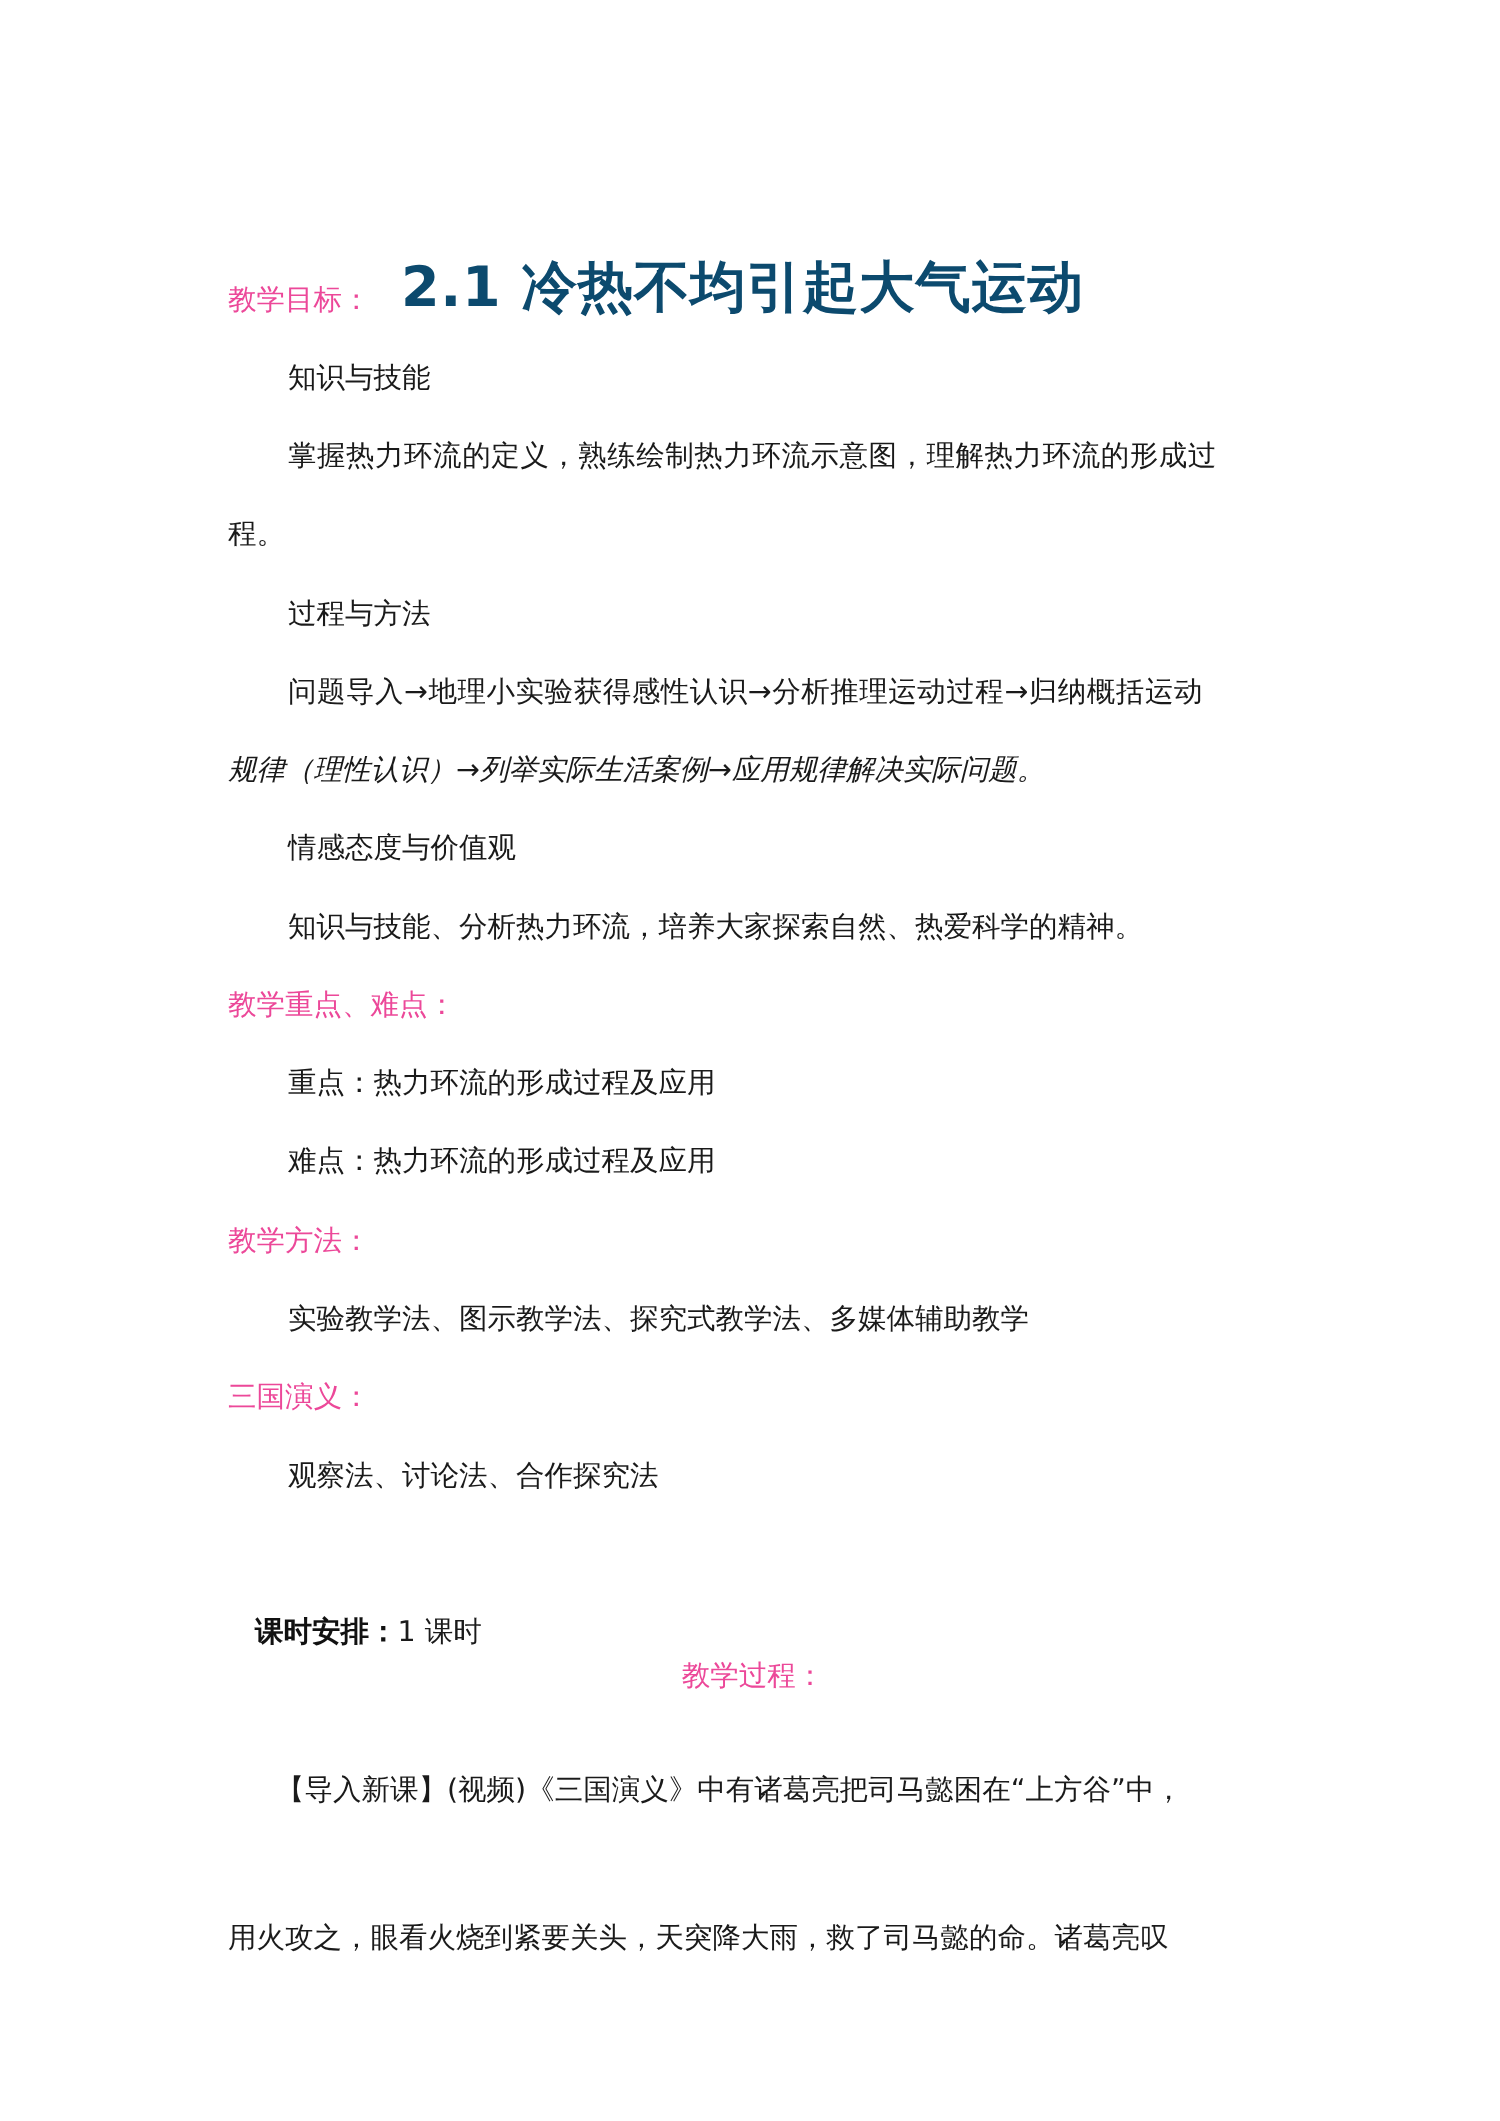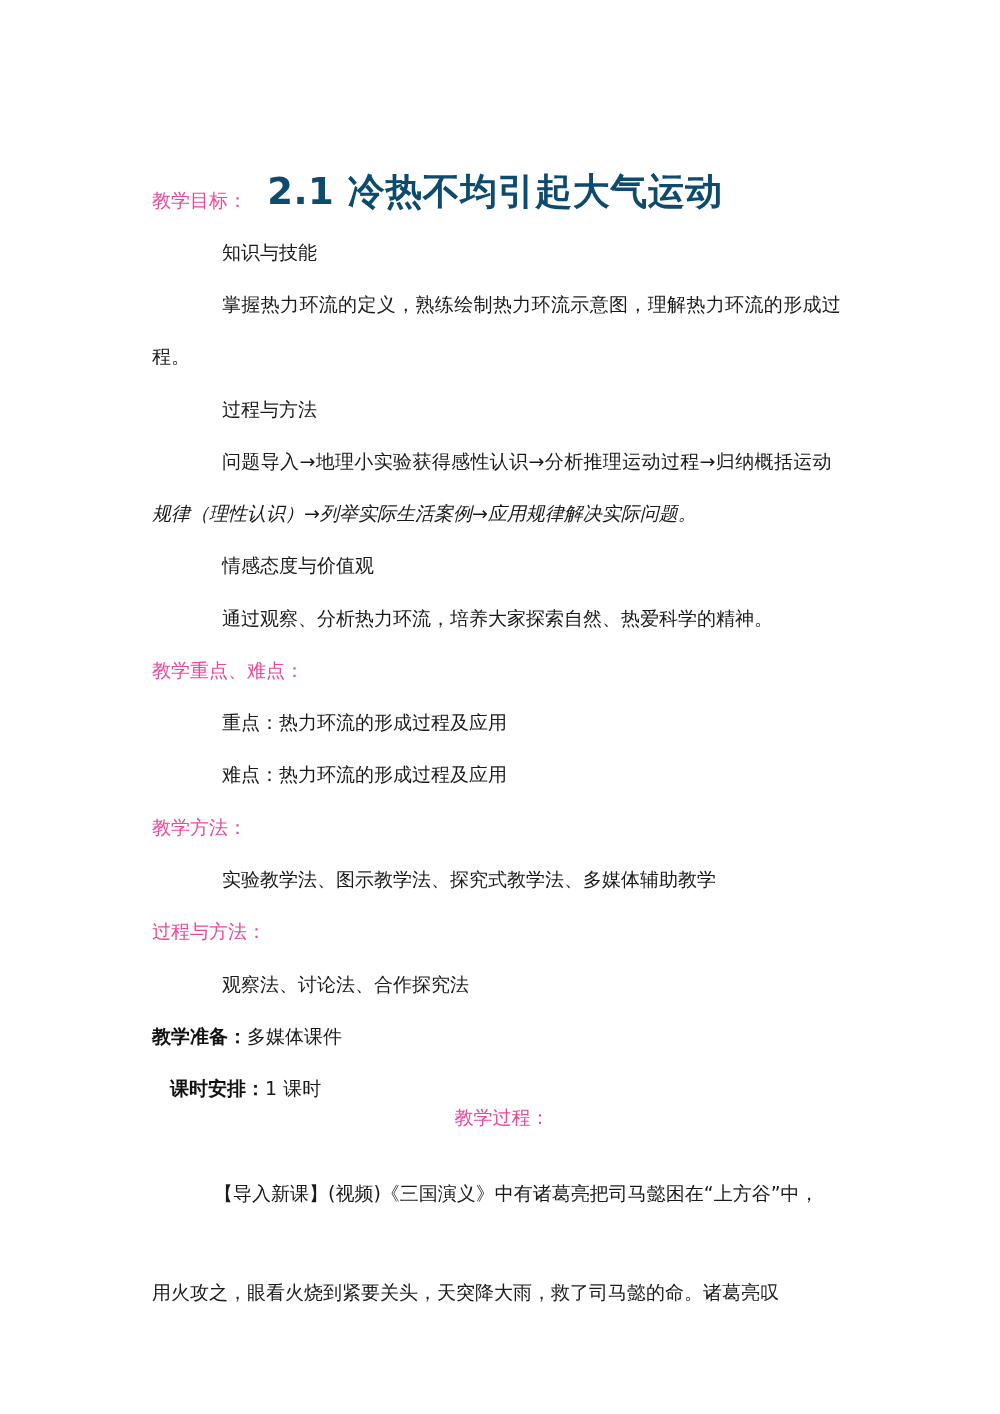--- a/index.html
+++ b/index.html
@@ -40,21 +40,20 @@
       position: absolute;
       left: 152px;
       width: 700px;
       font-size: 19px;
       line-height: 26px;
       white-space: nowrap;
       color: #1a1a1a;
     }
     .indent {
       left: 192px;
-      margin-left: 30px;
     }
     .heading {
       font-weight: normal;
       color: #ec4899;
     }
     .label-bold {
       font-weight: bold;
       color: #111111;
     }
     .justify {
@@ -69,35 +68,32 @@
   <div class="title">2.1 冷热不均引起大气运动</div>
 
   <div class="line heading" style="top:187px;">教学目标：</div>
   <div class="line indent" style="top:239px;">知识与技能</div>
   <div class="line indent justify" style="top:291px;">掌握热力环流的定义，熟练绘制热力环流示意图，理解热力环流的形成过</div>
   <div class="line" style="top:343px;">程。</div>
   <div class="line indent" style="top:396px;">过程与方法</div>
   <div class="line indent justify" style="top:448px;">问题导入→地理小实验获得感性认识→分析推理运动过程→归纳概括运动</div>
   <div class="line" style="top:500px;font-style:italic;">规律（理性认识）→列举实际生活案例→应用规律解决实际问题。</div>
   <div class="line indent" style="top:552px;">情感态度与价值观</div>
-  <div class="line indent" style="top:605px;">通过观察、分析热力环流，培养大家探索自然、热爱科学的精神。</div>
+  <div class="line indent" style="top:605px;">知识与技能、分析热力环流，培养大家探索自然、热爱科学的精神。</div>
 
   <div class="line heading" style="top:657px;">教学重点、难点：</div>
   <div class="line indent" style="top:709px;">重点：热力环流的形成过程及应用</div>
   <div class="line indent" style="top:761px;">难点：热力环流的形成过程及应用</div>
 
   <div class="line heading" style="top:814px;">教学方法：</div>
   <div class="line indent" style="top:866px;">实验教学法、图示教学法、探究式教学法、多媒体辅助教学</div>
 
-  <div class="line heading" style="top:918px;">过程与方法：</div>
+  <div class="line heading" style="top:918px;">三国演义：</div>
   <div class="line indent" style="top:971px;">观察法、讨论法、合作探究法</div>
 
-  <div class="line" style="top:1023px;">
-    <span class="label-bold">教学准备：</span><span>多媒体课件</span>
-  </div>
 
   <div class="line" style="top:1075px;margin-left:18px;">
     <span class="label-bold">课时安排：</span><span>1 课时</span>
   </div>
 
   <div class="line heading" style="top:1104px;text-align:center;">教学过程：</div>
   <div class="line indent" style="top:1180px; left:184px;">【导入新课】(视频)《三国演义》中有诸葛亮把司马懿困在“上方谷”中，</div>
   <div class="line" style="top:1232px;margin-top:47px;">用火攻之，眼看火烧到紧要关头，天突降大雨，救了司马懿的命。诸葛亮叹</div>
 
 </div>

